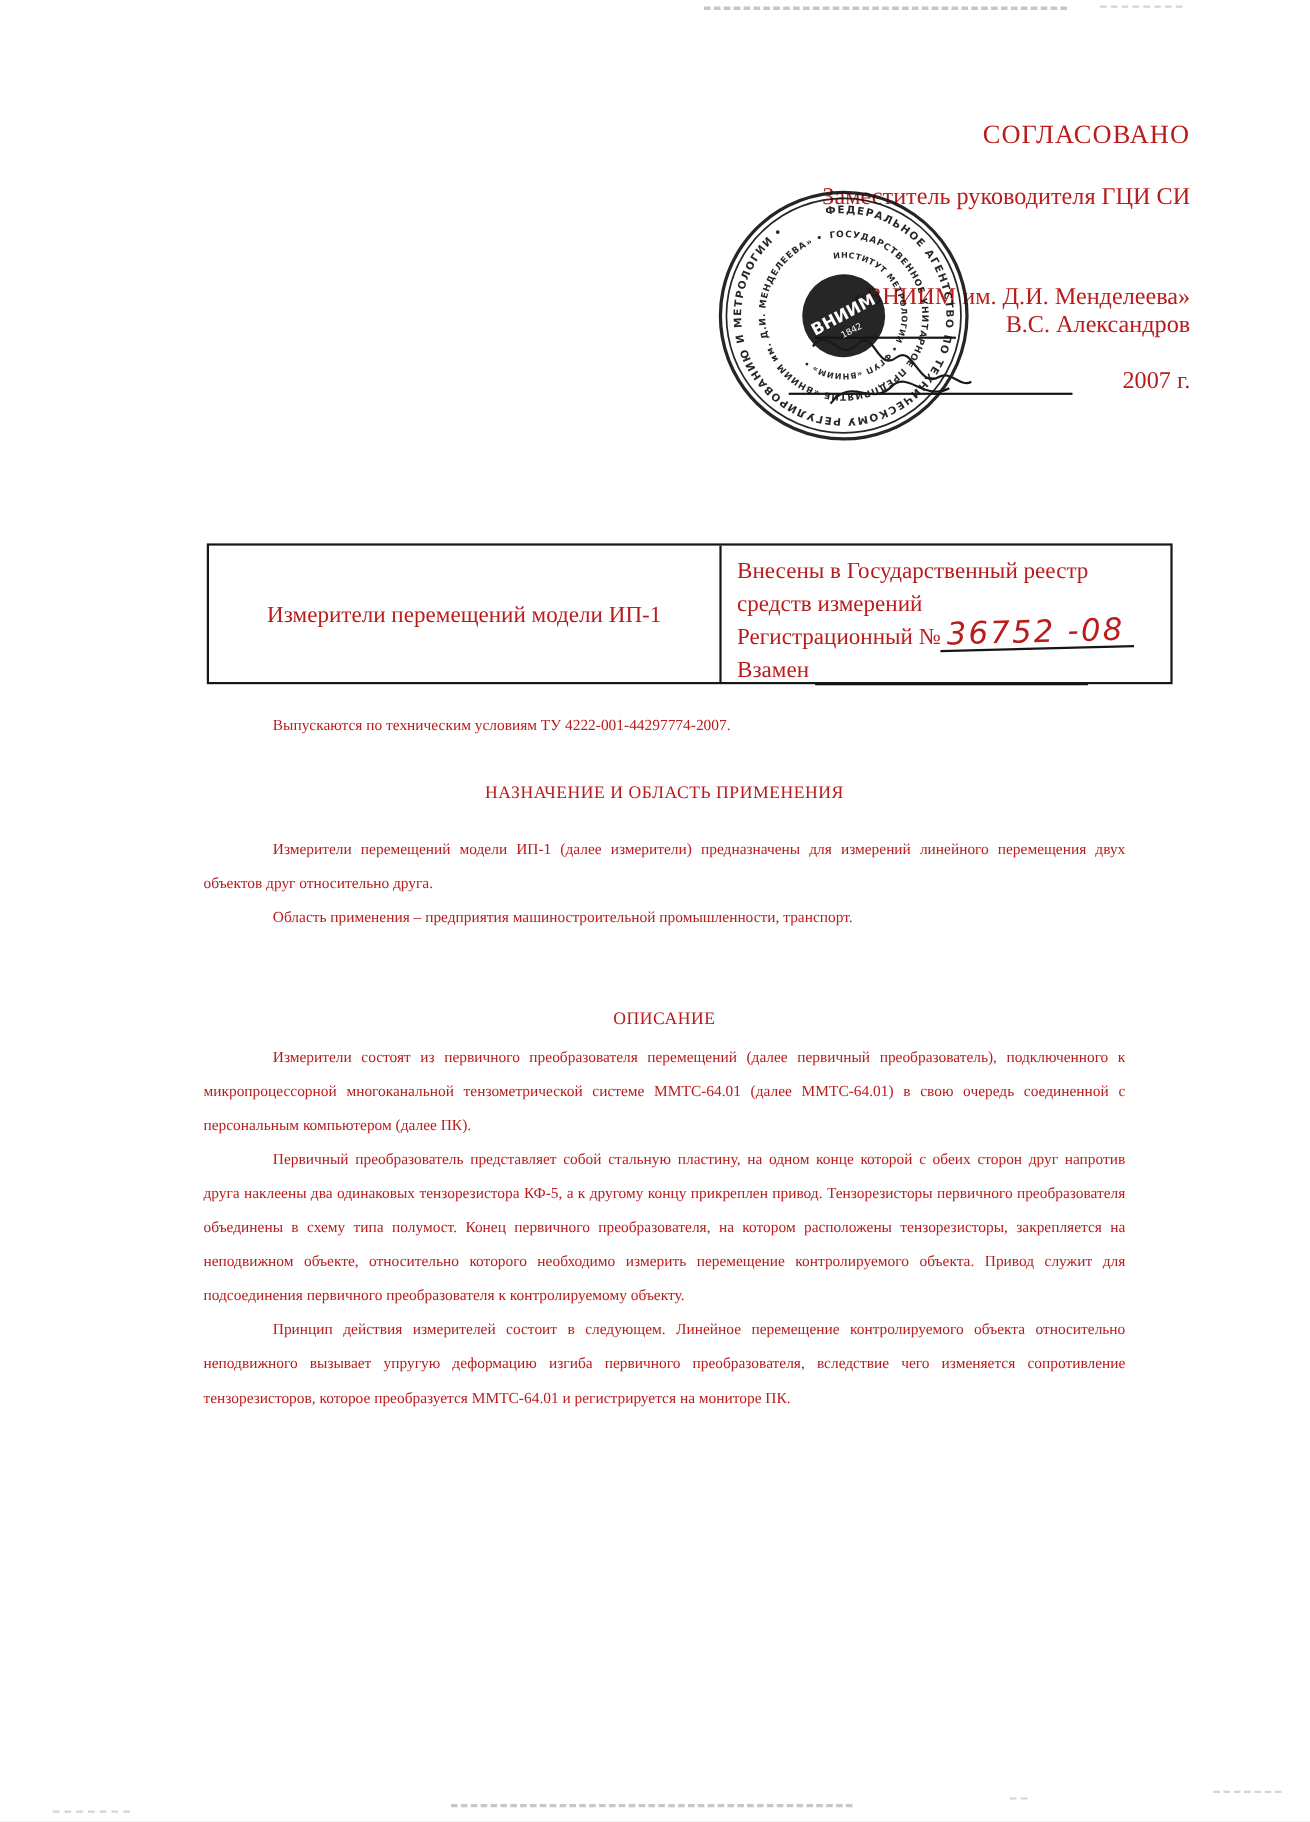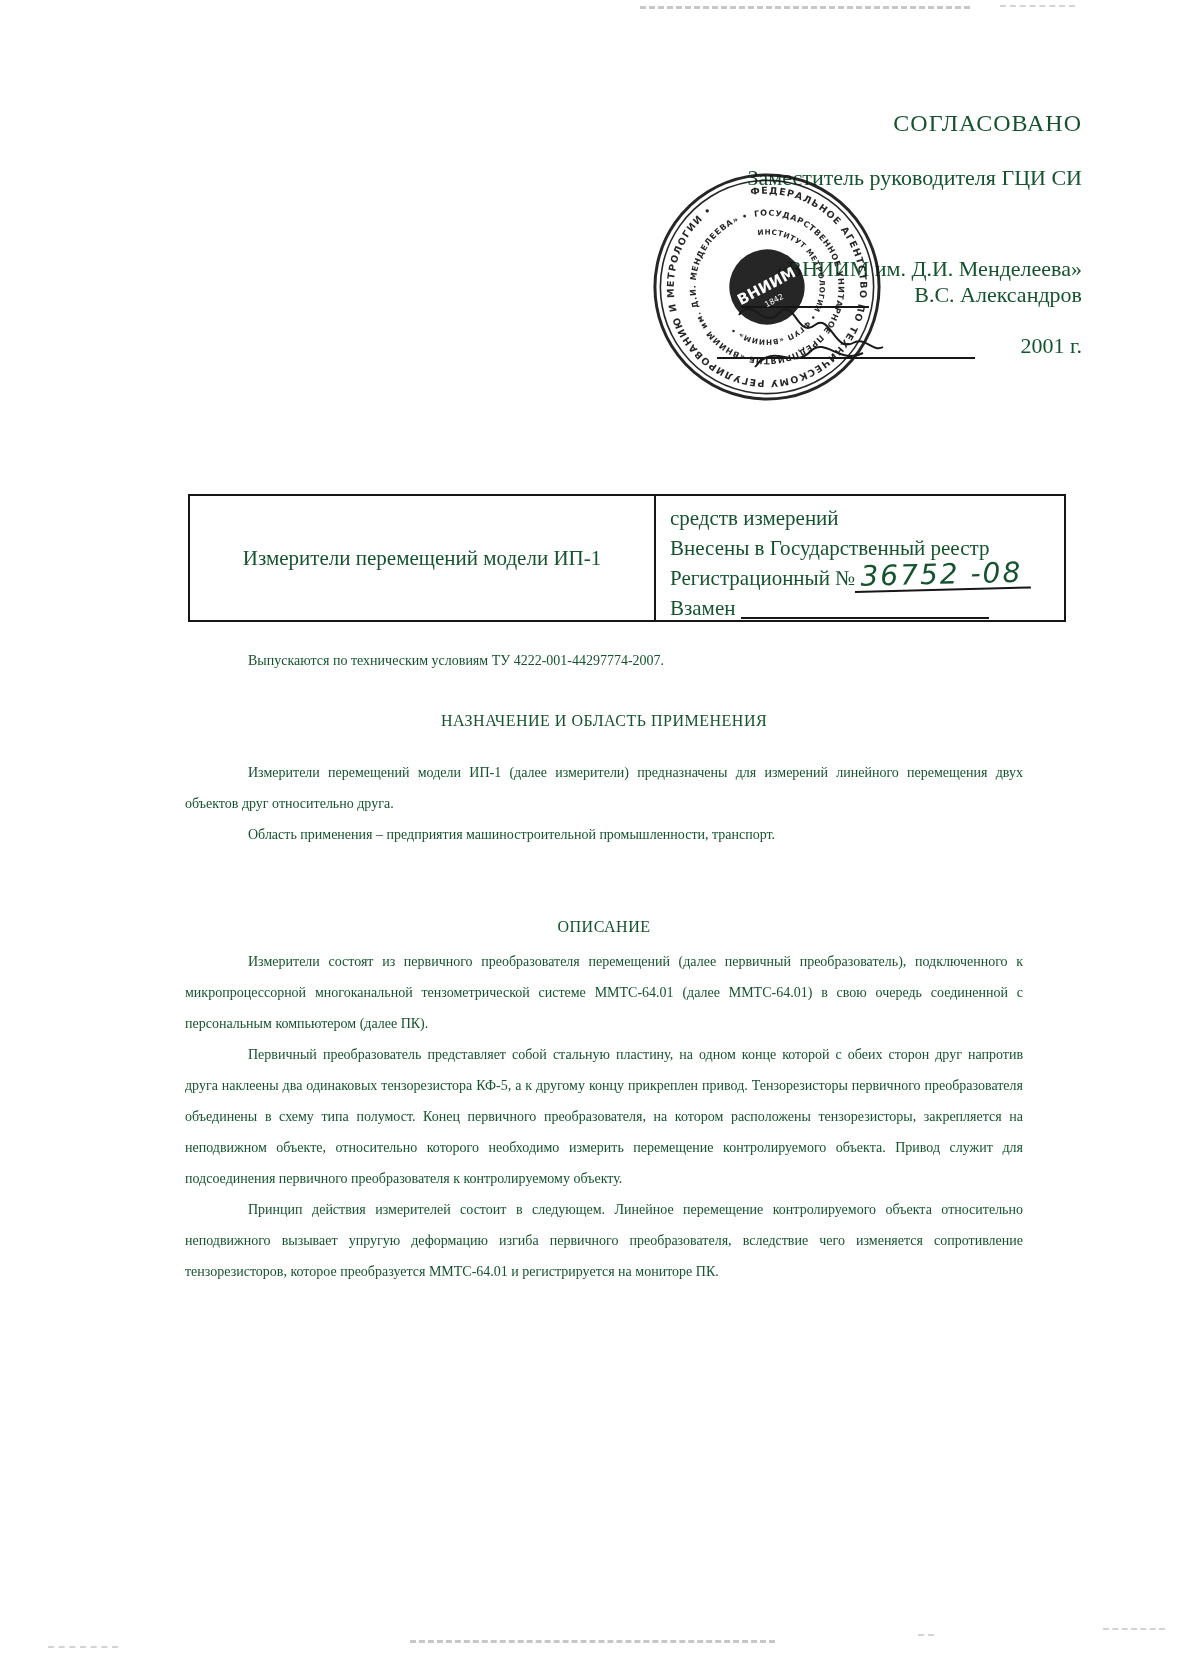--- a/index.html
+++ b/index.html
@@ -1,21 +1,21 @@
 <!DOCTYPE html>
 <html><head>
 <meta charset="utf-8">
 <style>
   html,body{margin:0;padding:0;background:#e8e8e8;}
   .page{
     position:relative;
     width:1191px;height:1656px;
     background:#ffffff;
     font-family:"Liberation Serif","DejaVu Serif",serif;
-    color:#14532d;
+    color:#b91c1c;
     overflow:hidden;
   }
   
   .artifact{position:absolute;border-top:3px dashed #9b9b9b;opacity:.55;}
   .artifact.thin{border-top:2px dashed #ababab;opacity:.5;}
   
   .app-line{position:absolute;right:109px;font-size:22px;white-space:nowrap;text-align:right;}
   .app-title{font-size:24px;letter-spacing:1px;}
   .sig-row,.date-row{position:absolute;right:109px;display:flex;align-items:flex-end;white-space:nowrap;font-size:22px;gap:41px;}
   .uline{display:inline-block;border-bottom:2px solid #161616;height:24px;}
@@ -33,21 +33,21 @@
     width:466px;border-right:2px solid #161616;box-sizing:border-box;
     display:flex;align-items:center;justify-content:center;text-align:right;padding:4px 18px;
   }
   .cell-right{flex:1;padding:7px 10px 0 14px;line-height:30px;box-sizing:border-box;}
   .reg-row{display:flex;align-items:flex-end;}
   .reg-num{
     font-family:"DejaVu Sans",sans-serif;font-style:italic;font-size:28px;line-height:26px;
     border-bottom:2px solid #161616;padding:0 8px 1px 6px;transform:rotate(-1.5deg);transform-origin:left bottom;
     letter-spacing:2px;white-space:nowrap;
   }
-  .vz-row{display:flex;}
+  .vz-row{display:flex;align-items:flex-end;}
   .vz-line{flex:0 0 248px;border-bottom:2px solid #161616;height:24px;margin-left:6px;}
   
   .body-block{position:absolute;left:185px;width:838px;font-size:14px;line-height:31px;}
   .body-block p{margin:0;text-indent:63px;text-align:justify;text-align-last:left;}
   .heading{position:absolute;left:185px;width:838px;text-align:center;font-size:16px;letter-spacing:.5px;white-space:nowrap;}
   
   .scribble{position:absolute;left:733px;top:293px;width:160px;height:86px;}
 </style>
 </head>
 <body>
@@ -64,21 +64,21 @@
   <div class="app-line app-title" style="top:110px;">СОГЛАСОВАНО</div>
   <div class="app-line" style="top:165px;">Заместитель руководителя ГЦИ СИ</div>
   <div class="app-line" style="top:208px;margin-top:48px;">«ВНИИМ им. Д.И. Менделеева»</div>
 
   <div class="sig-row" style="top:282px;">
     <span class="uline"></span>
     <span class="txt">В.С. Александров</span>
   </div>
   <div class="date-row" style="top:333px;">
     <span class="uline"></span>
-    <span class="txt">2001 г.</span>
+    <span class="txt">2007 г.</span>
   </div>
 
   <svg class="stamp" viewBox="0 0 240 240" aria-hidden="true">
     <defs>
       <path id="rOuter" d="M 120,26 a 94,94 0 1 1 -0.02,0"></path>
       <path id="rMid" d="M 120,48 a 72,72 0 1 1 -0.02,0"></path>
       <path id="rInner" d="M 120,67 a 53,53 0 1 1 -0.02,0"></path>
     </defs>
     <g transform="rotate(-10 120 120)">
       <circle cx="120" cy="120" r="113" fill="none" stroke="#141414" stroke-width="3"></circle>
@@ -99,22 +99,22 @@
   </svg>
 
   <svg class="scribble" viewBox="0 0 160 86" aria-hidden="true">
     <path d="M6,22 C20,2 30,38 46,20 C62,4 64,46 82,32 C97,20 102,60 120,50 C132,43 140,60 150,54" stroke="#1a1a1a" stroke-width="2" fill="none"></path>
     <path d="M22,74 C42,48 58,78 78,58 C92,44 108,72 130,60" stroke="#1a1a1a" stroke-width="2" fill="none"></path>
   </svg>
 
   <div class="doc-table">
     <div class="cell-left">Измерители перемещений модели ИП-1</div>
     <div class="cell-right">
+      <div>Внесены в Государственный реестр</div>
       <div>средств измерений</div>
-      <div>Внесены в Государственный реестр</div>
       <div class="reg-row">
         <span>Регистрационный №</span>
         <span class="reg-num">36752 -08</span>
       </div>
       <div class="vz-row">
         <span>Взамен</span>
         <span class="vz-line"></span>
       </div>
     </div>
   </div>

